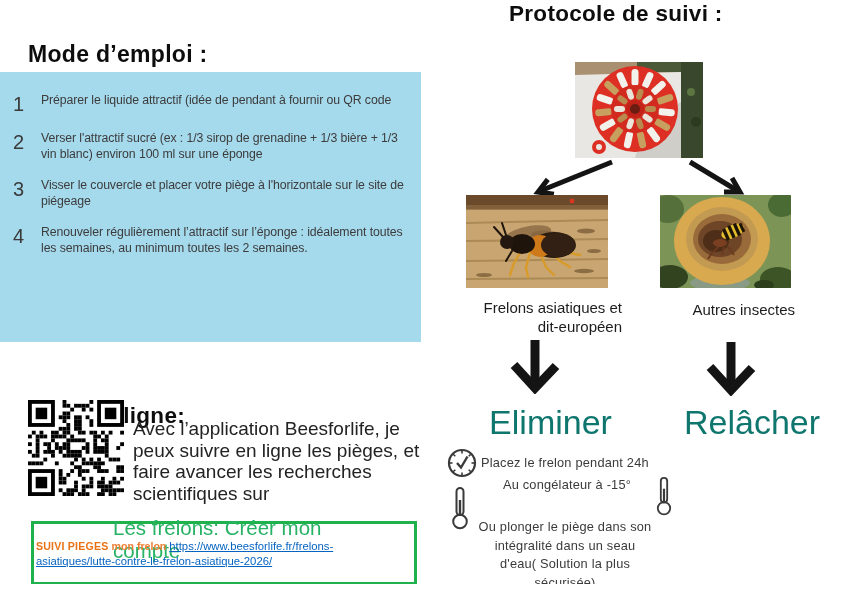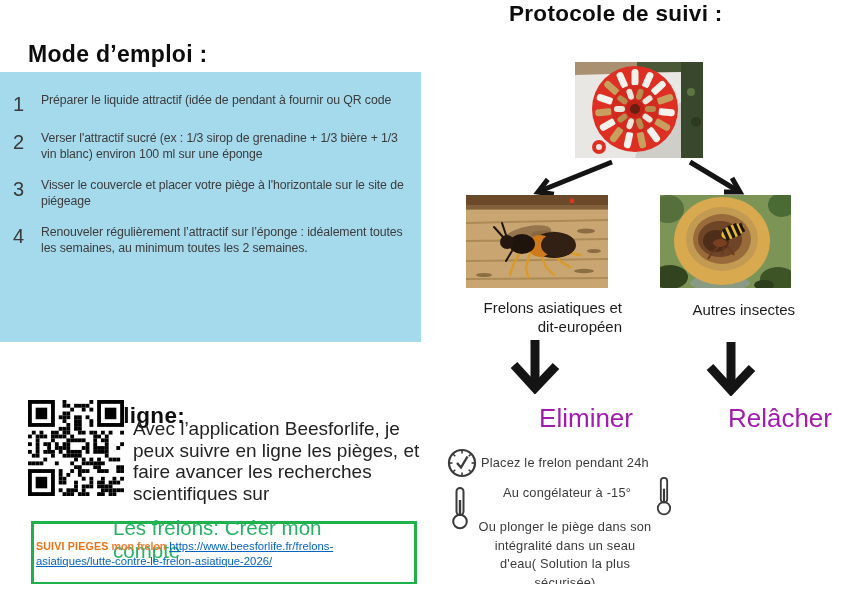--- a/index.html
+++ b/index.html
@@ -26,26 +26,26 @@
   .suivi-pieges{color:#e87316;font-weight:bold;font-size:10.6px;letter-spacing:.2px;}
   .mon-compte{color:#ed7d31;font-weight:bold;font-size:10.6px;}
   .url-link{color:#0563c1;text-decoration:underline;overflow-wrap:anywhere;}
 
   
   .proto-title{left:509px;top:1px;font-size:22.5px;}
   .photo{display:block;}
   .branch-label{font-size:15px;color:#1c1c1c;text-align:right;line-height:19px;}
   .label-hornet{left:462px;top:298px;width:160px;}
   .label-other{left:655px;top:300px;width:140px;}
-  .big-word{font-size:26px;color:#a21caf;text-align:right;}
+  .big-word{font-size:34px;color:#0f766e;text-align:center;}
   .eliminer{left:468px;top:403px;width:165px;}
   .relacher{left:672px;top:403px;width:160px;}
   .small-note{font-size:12.8px;color:#3a3a3a;line-height:18px;letter-spacing:.2px;}
   .clock-note{left:481px;top:454px;width:185px;}
-  .freezer-note{left:487px;top:476px;width:160px;text-align:center;margin-top:8px;}
+  .freezer-note{left:487px;top:476px;width:160px;text-align:center;}
   .bucket-note{left:477px;top:487px;width:176px;text-align:center;line-height:18.6px;margin-top:31px;}
   .fridge-note{left:678px;top:442px;width:150px;font-size:14.2px;color:#2e2e2e;line-height:17.4px;}
 </style>
 </head>
 <body>
 
 <div class="page">
 
   <div class="abs h-title mode-title">Mode d’emploi :</div>
 

